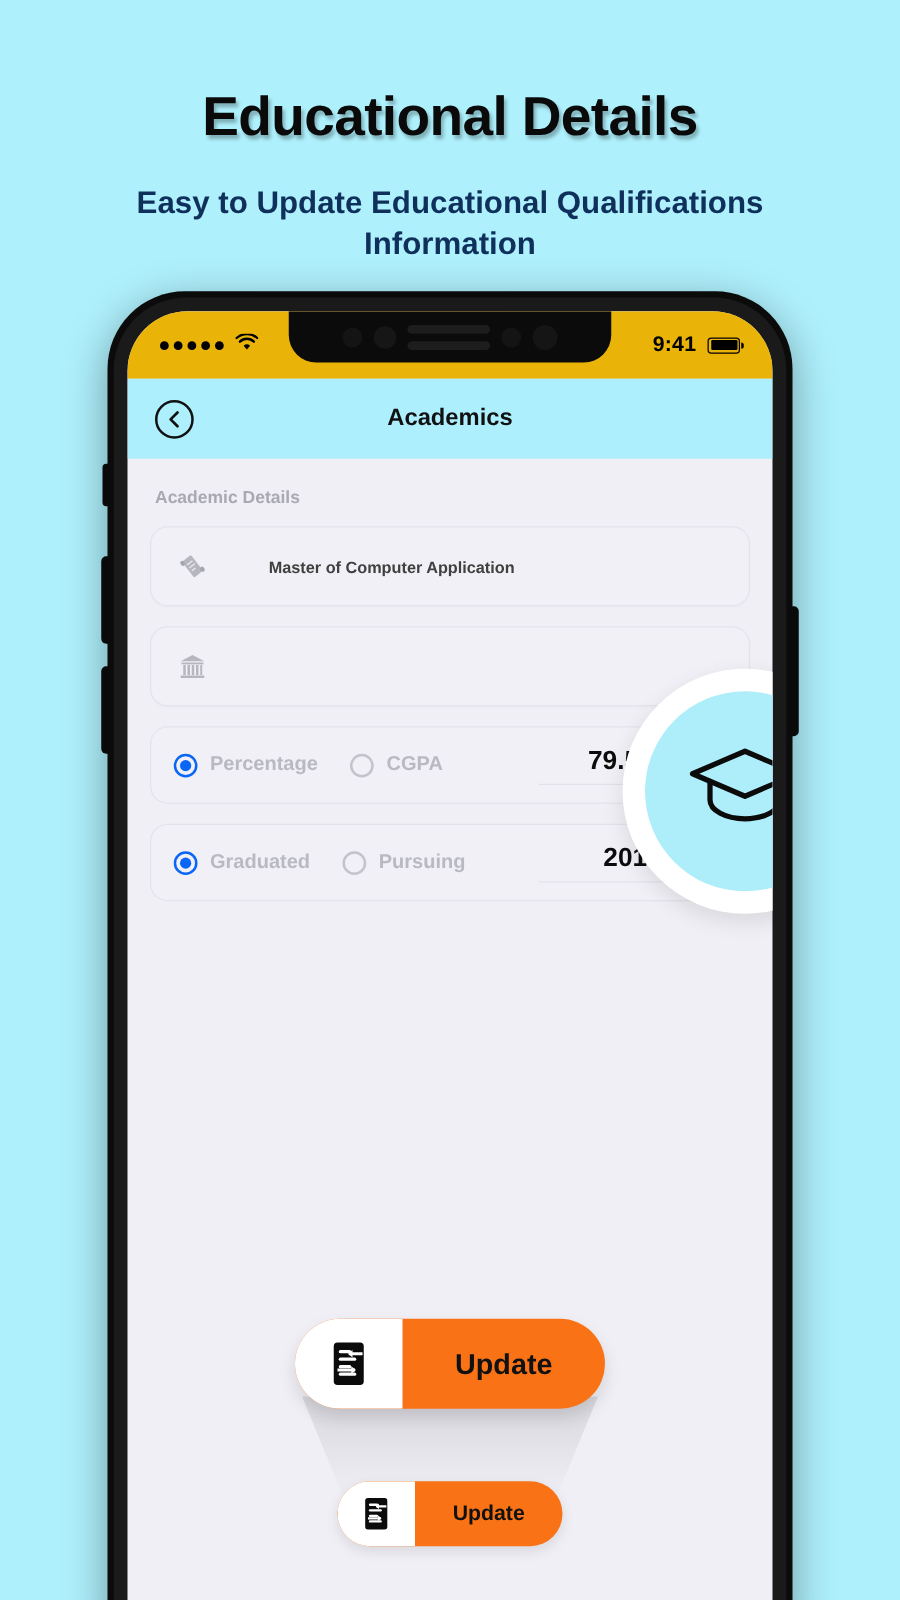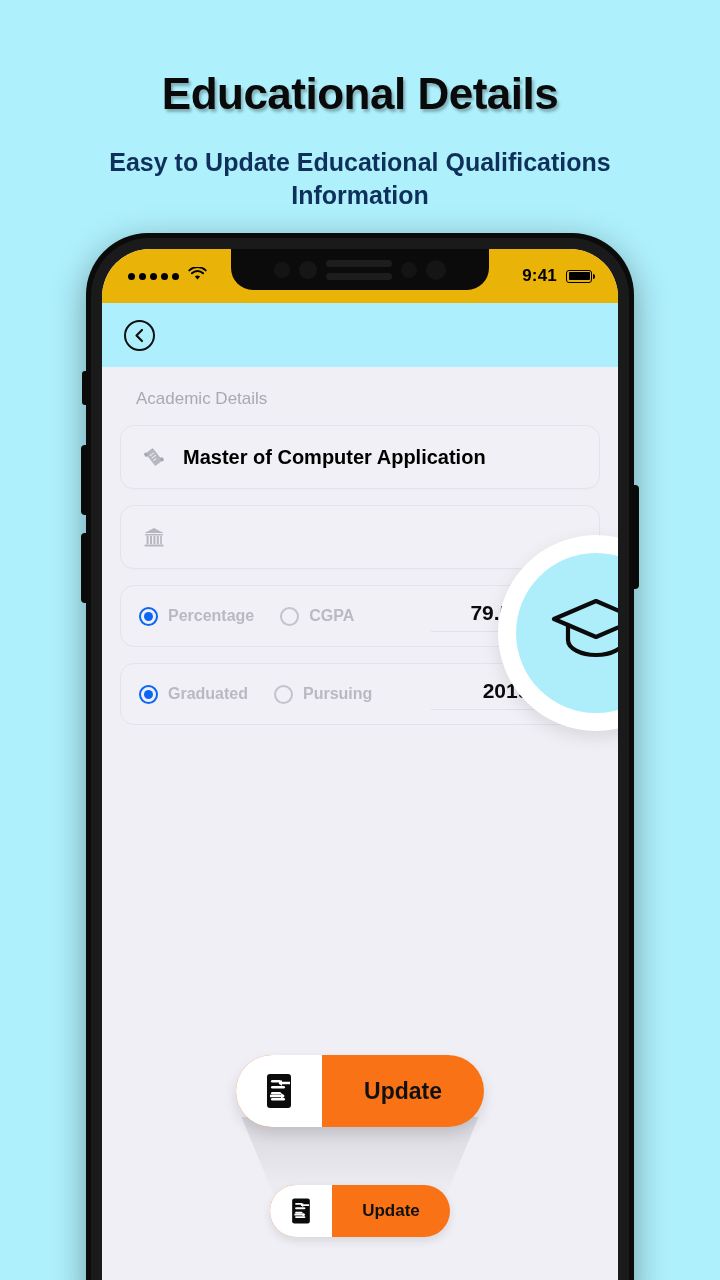--- a/index.html
+++ b/index.html
@@ -159,23 +159,24 @@
     pointer-events: none;
   }
 
   
   .content {
     padding: 22px 18px 0 18px;
     position: relative;
     height: calc(1078px - 54px - 64px);
   }
   .section-label {
-    font-size: 17px;
+    font-size: 14px;
     color: #a9a9b2;
-    margin: 0 4px 16px 16px;
+    margin: 0 4px 16px 4px;
+    font-weight: bold;
   }
 
   .field-card {
     background: #f1f0f6;
     border: 1.3px solid #e4e3ec;
     border-radius: 14px;
     height: 64px;
     display: flex;
     align-items: center;
     padding: 0 18px;
@@ -184,25 +185,26 @@
   }
   .field-icon {
     width: 30px;
     display: flex;
     align-items: center;
     justify-content: center;
     flex: 0 0 30px;
     margin-right: 14px;
   }
   .field-text {
-    font-size: 20px;
-    font-weight: bold;
-    color: #000000;
+    font-size: 13px;
+    font-weight: bold;
+    color: #404040;
     white-space: nowrap;
     overflow: hidden;
+    margin-left: 32px;
   }
 
   .radio-card {
     background: #f1f0f6;
     border: 1.3px solid #e4e3ec;
     border-radius: 14px;
     height: 62px;
     display: flex;
     align-items: center;
     padding: 0 18px;
@@ -385,20 +387,21 @@
     </div>
 
     <div class="navbar">
       <div class="back-btn">
         <span>
           <svg width="13" height="15" viewBox="0 0 13 15">
             <path d="M9 2 L3.5 7.5 L9 13" stroke="#111" stroke-width="2.2" fill="none" stroke-linecap="round" stroke-linejoin="round"></path>
           </svg>
         </span>
       </div>
+      <div class="nav-title">Academics</div>
     </div>
 
     <div class="content">
 
       <div class="section-label">Academic Details</div>
 
       <div class="field-card">
         <span class="field-icon">
           <svg width="24" height="24" viewBox="0 0 24 24">
             <g transform="rotate(-38 12 12)" fill="#b6b6bf">

